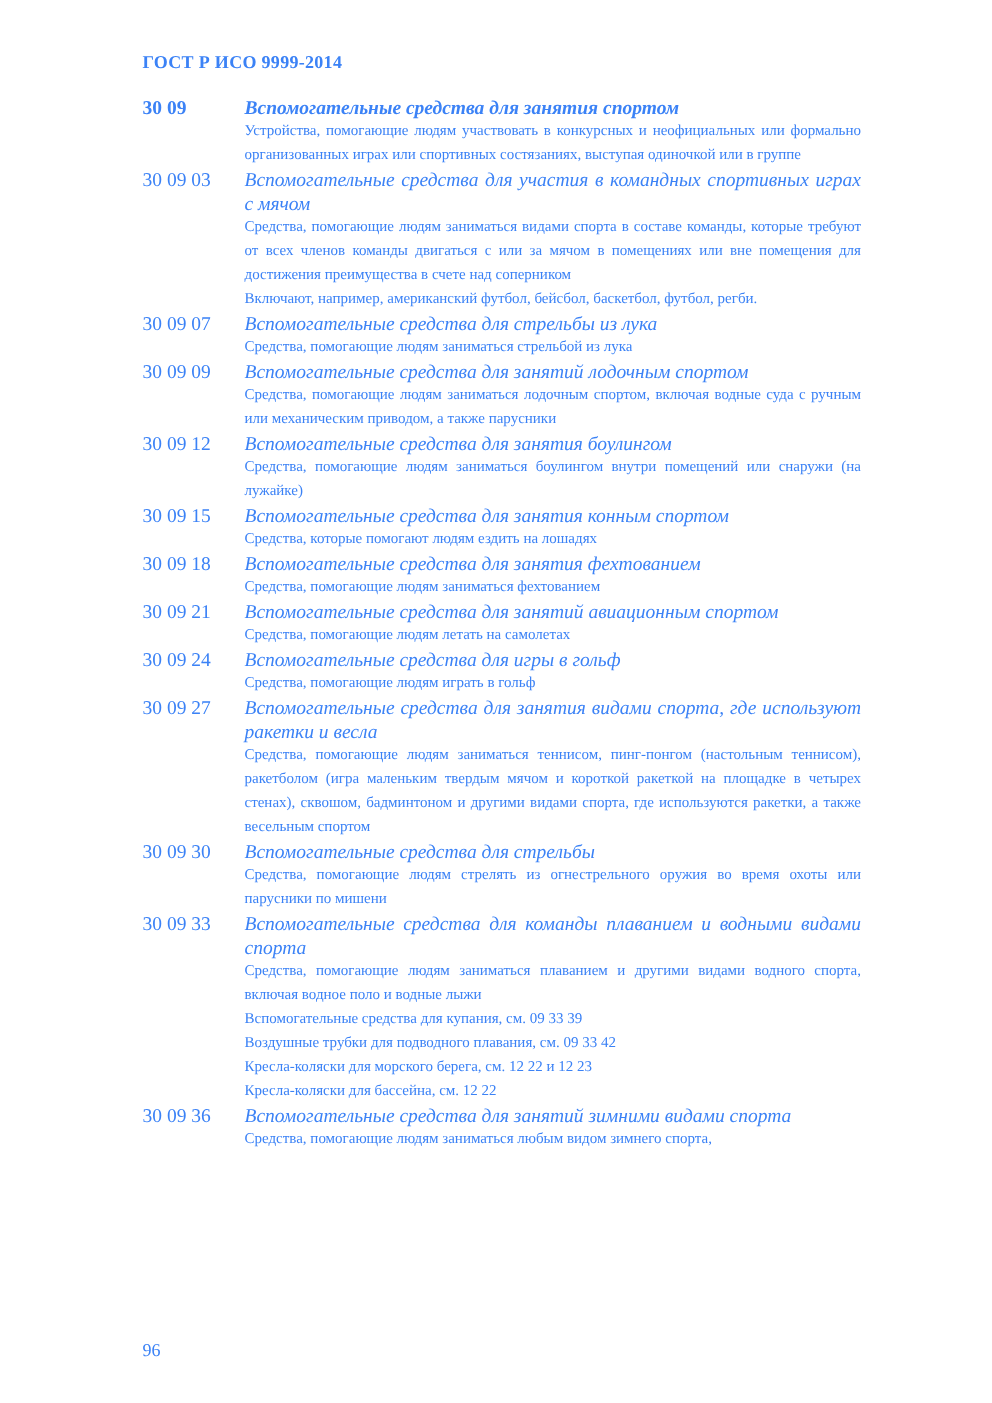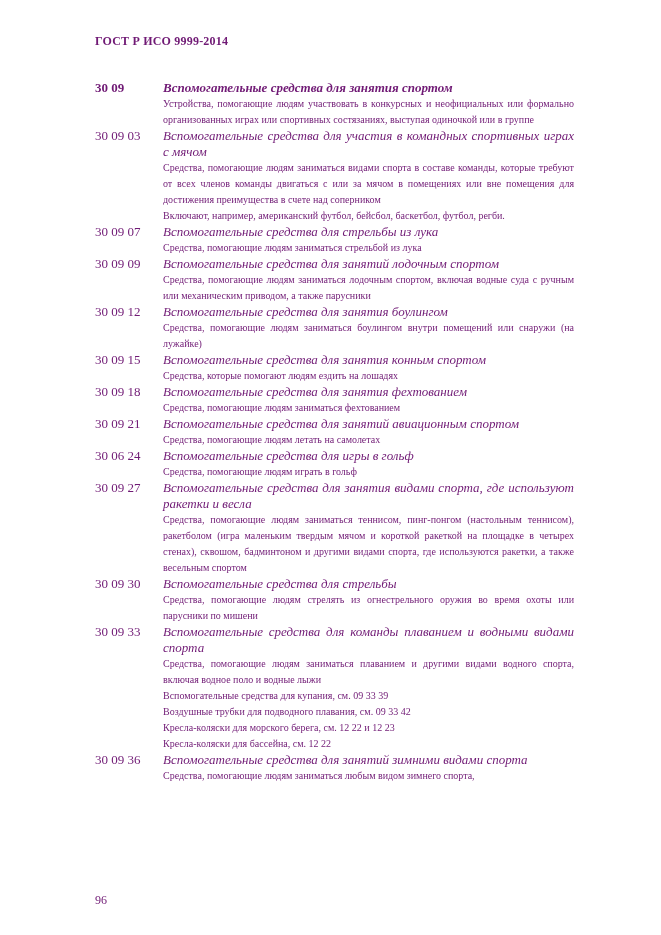--- a/index.html
+++ b/index.html
@@ -5,35 +5,35 @@
   html, body {
     margin: 0;
     padding: 0;
     background: #ffffff;
   }
   .page {
     position: relative;
     width: 661px;
     height: 935px;
     background: #ffffff;
-    color: #701a75;
+    color: #3b82f6;
     font-family: "Liberation Serif", serif;
     overflow: hidden;
   }
   .doc-header {
     position: absolute;
     top: 34px;
     left: 95px;
     font-size: 12px;
     font-weight: bold;
     letter-spacing: 0.2px;
   }
   .entries {
     position: absolute;
-    top: 80px;
+    top: 64px;
     left: 95px;
     width: 479px;
   }
   .entry {
     display: flex;
     align-items: flex-start;
   }
   .entry-code {
     width: 68px;
     flex-shrink: 0;
@@ -126,21 +126,21 @@
         </div>
       </div>
       <div class="entry">
         <div class="entry-code">30 09 21</div>
         <div class="entry-body">
           <div class="entry-title italic">Вспомогательные средства для занятий  авиационным спортом</div>
           <div class="entry-paragraph">Средства, помогающие людям летать на самолетах</div>
         </div>
       </div>
       <div class="entry">
-        <div class="entry-code">30 06 24</div>
+        <div class="entry-code">30 09 24</div>
         <div class="entry-body">
           <div class="entry-title italic">Вспомогательные средства для игры в гольф</div>
           <div class="entry-paragraph">Средства, помогающие людям играть в гольф</div>
         </div>
       </div>
       <div class="entry">
         <div class="entry-code">30 09 27</div>
         <div class="entry-body">
           <div class="entry-title italic">Вспомогательные средства для занятия видами спорта, где используют ракетки и весла</div>
           <div class="entry-paragraph">Средства, помогающие людям заниматься теннисом, пинг-понгом (настольным теннисом), ракетболом (игра маленьким твердым мячом и короткой ракеткой на площадке в четырех стенах), сквошом, бадминтоном и другими видами спорта, где используются ракетки, а также весельным спортом</div>

